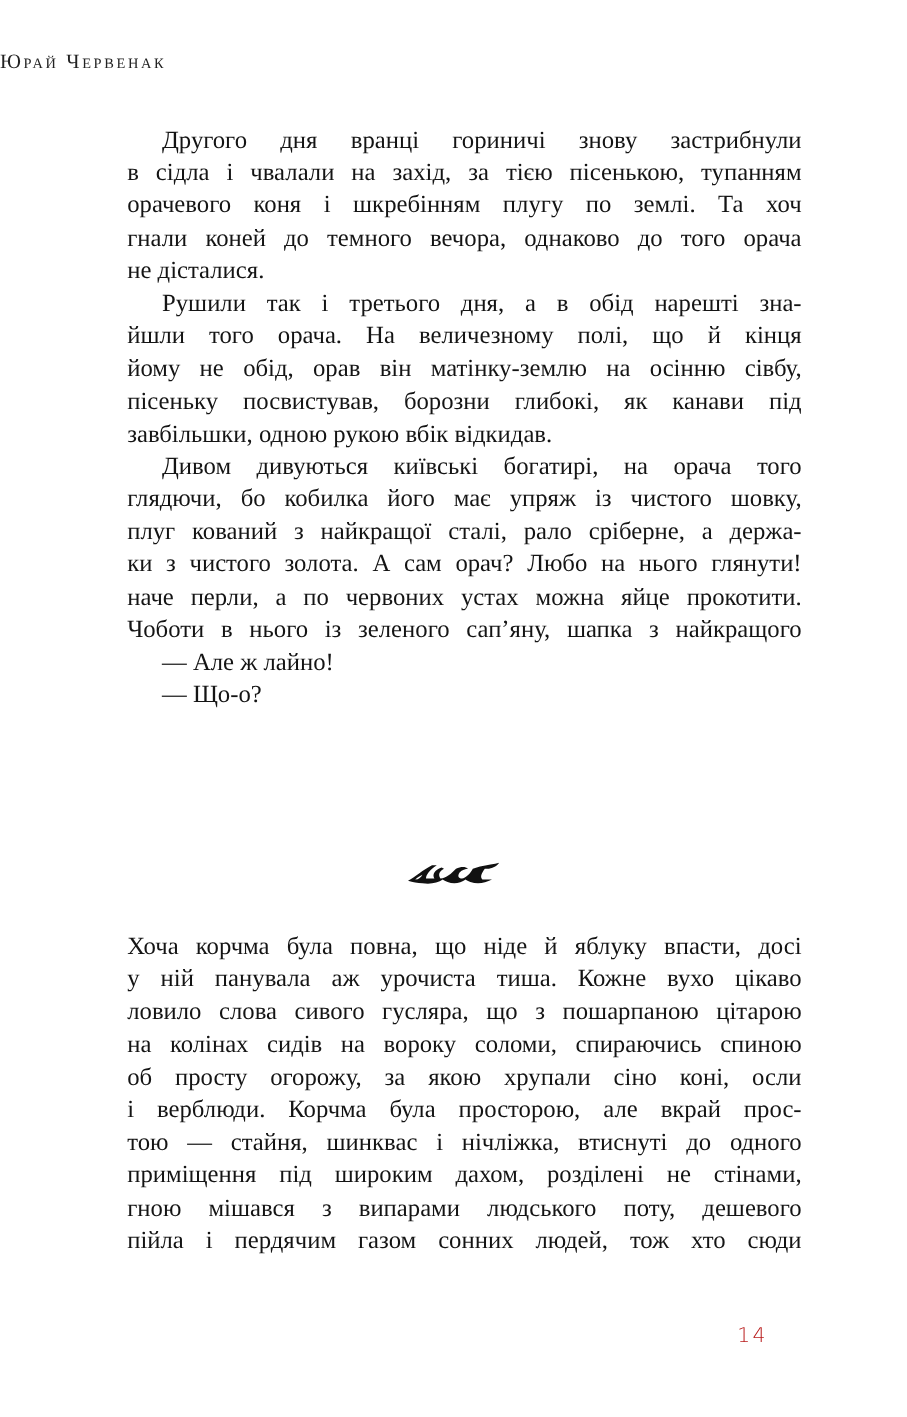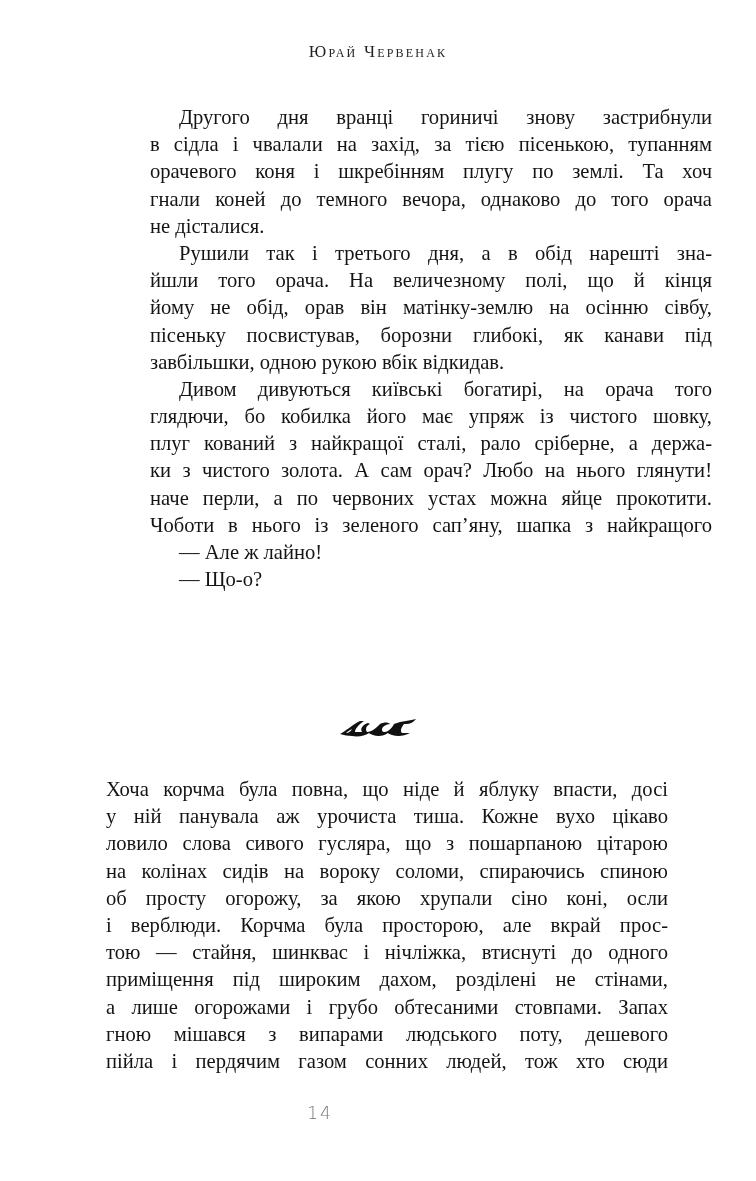--- a/index.html
+++ b/index.html
@@ -13,21 +13,21 @@
       position: relative;
       overflow: hidden;
       color: #141414;
       font-family: "DejaVu Serif", "Liberation Serif", serif;
     }
     .running-head {
       position: absolute;
       top: 42px;
       left: 0;
       width: 756px;
-      text-align: center;
+      text-align: left;
       font-family: "Liberation Serif", serif;
       font-size: 17px;
       letter-spacing: 2.2px;
       font-variant: small-caps;
       color: #222;
     }
     .text-block {
       position: absolute;
       left: 106px;
       width: 562px;
@@ -41,41 +41,41 @@
       height: 27.2px;
       text-align: justify;
       text-align-last: justify;
     }
     .line.last {
       text-align-last: left;
     }
     .line.indent {
       padding-left: 29px;
     }
-    .block-1 { top: 104px; margin-left: 44px; }
+    .block-1 { top: 104px; }
     .block-2 { top: 776px; }
     .ornament {
       position: absolute;
       top: 716px;
       left: 0;
       width: 756px;
       display: flex;
       justify-content: center;
     }
     .page-number {
       position: absolute;
       top: 1103px;
       left: 0;
       width: 640px;
-      text-align: center;
+      text-align: right;
       font-family: "DejaVu Sans", sans-serif;
       font-weight: 300;
       font-size: 17px;
       letter-spacing: 2px;
-      color: #737373;
+      color: #b91c1c;
     }
   </style>
 </head>
 <body>
 
 <div class="running-head">Юрай Червенак</div>
 
 <div class="text-block block-1">
   <span class="line indent">Другого дня вранці гориничі знову застрибнули</span>
   <span class="line">в сідла і чвалали на захід, за тією пісенькою, тупанням</span>
@@ -105,18 +105,17 @@
 
 <div class="text-block block-2">
   <span class="line">Хоча корчма була повна, що ніде й яблуку впасти, досі</span>
   <span class="line">у ній панувала аж урочиста тиша. Кожне вухо цікаво</span>
   <span class="line">ловило слова сивого гусляра, що з пошарпаною цітарою</span>
   <span class="line">на колінах сидів на вороку соломи, спираючись спиною</span>
   <span class="line">об просту огорожу, за якою хрупали сіно коні, осли</span>
   <span class="line">і верблюди. Корчма була просторою, але вкрай прос-</span>
   <span class="line">тою — стайня, шинквас і нічліжка, втиснуті до одного</span>
   <span class="line">приміщення під широким дахом, розділені не стінами,</span>
-  <span class="line">а лише огорожами і грубо обтесаними стовпами. Запах</span>
   <span class="line">гною мішався з випарами людського поту, дешевого</span>
   <span class="line">пійла і пердячим газом сонних людей, тож хто сюди</span>
 </div>
 
 <div class="page-number">14</div>
 
 </body></html>

